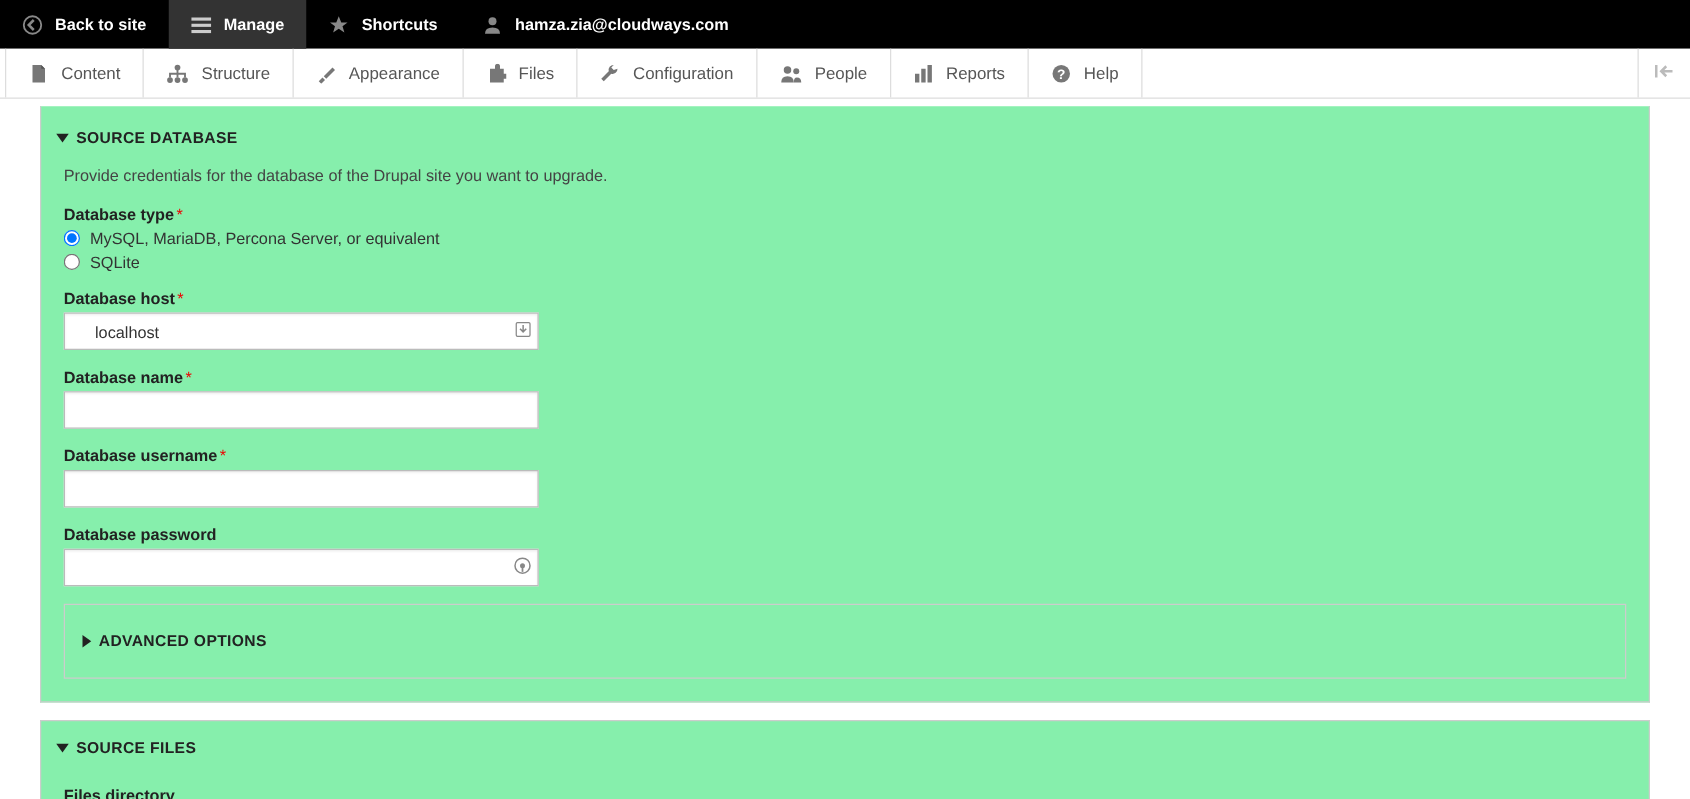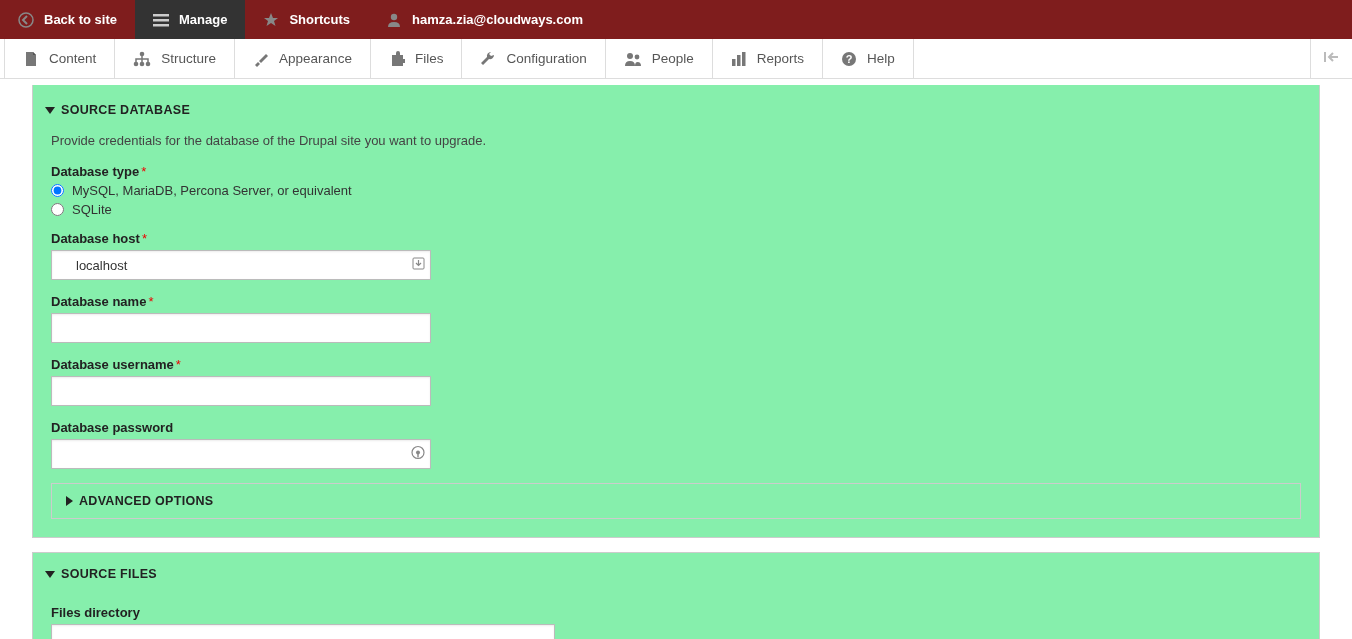--- a/index.html
+++ b/index.html
@@ -1,20 +1,20 @@
 <!DOCTYPE html>
 <html><head>
   <meta charset="utf-8">
   <style>
     * { box-sizing: border-box; margin: 0; padding: 0; }
     body { font-family: "Lucida Grande", "Lucida Sans Unicode", Verdana, sans-serif; font-size: 13px; color: #333; background: #fff; }
 
     
     .toolbar-top {
-      background: #7f1d1d;
+      background: #000000;
       height: 39px;
       display: flex;
       align-items: stretch;
       color: #fff;
     }
     .toolbar-top .item {
       display: flex;
       align-items: center;
       padding: 0 18px;
       cursor: pointer;
@@ -107,21 +107,21 @@
       position: absolute;
       right: 6px;
       top: 50%;
       transform: translateY(-50%);
       color: #777;
       pointer-events: none;
     }
 
     .sub-fieldset {
       border: 1px solid #ccc;
-      padding: 8px 14px;
+      padding: 20px 14px;
       margin-top: 6px;
     }
   </style>
 </head>
 <body>
 
 <div class="toolbar-top">
   <div class="item">
     <span class="tb-icon">
       <svg width="16" height="16" viewBox="0 0 16 16">

